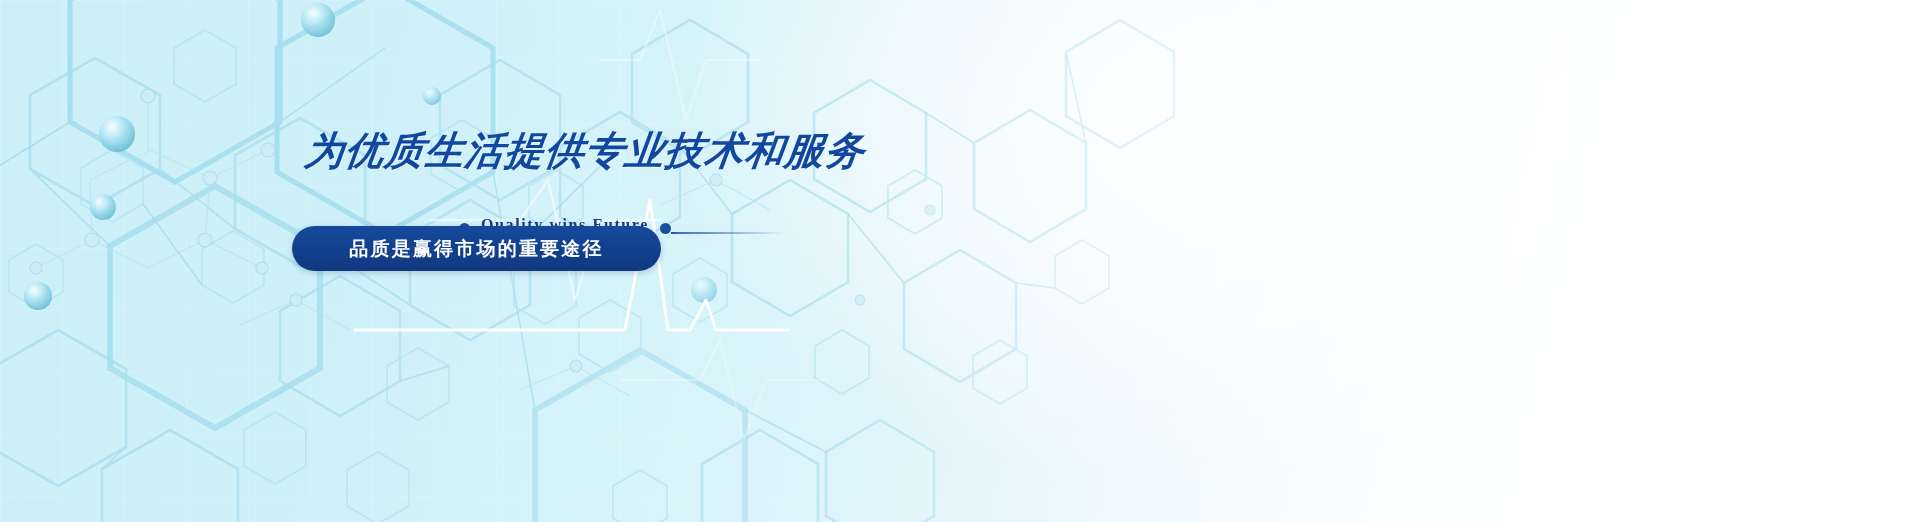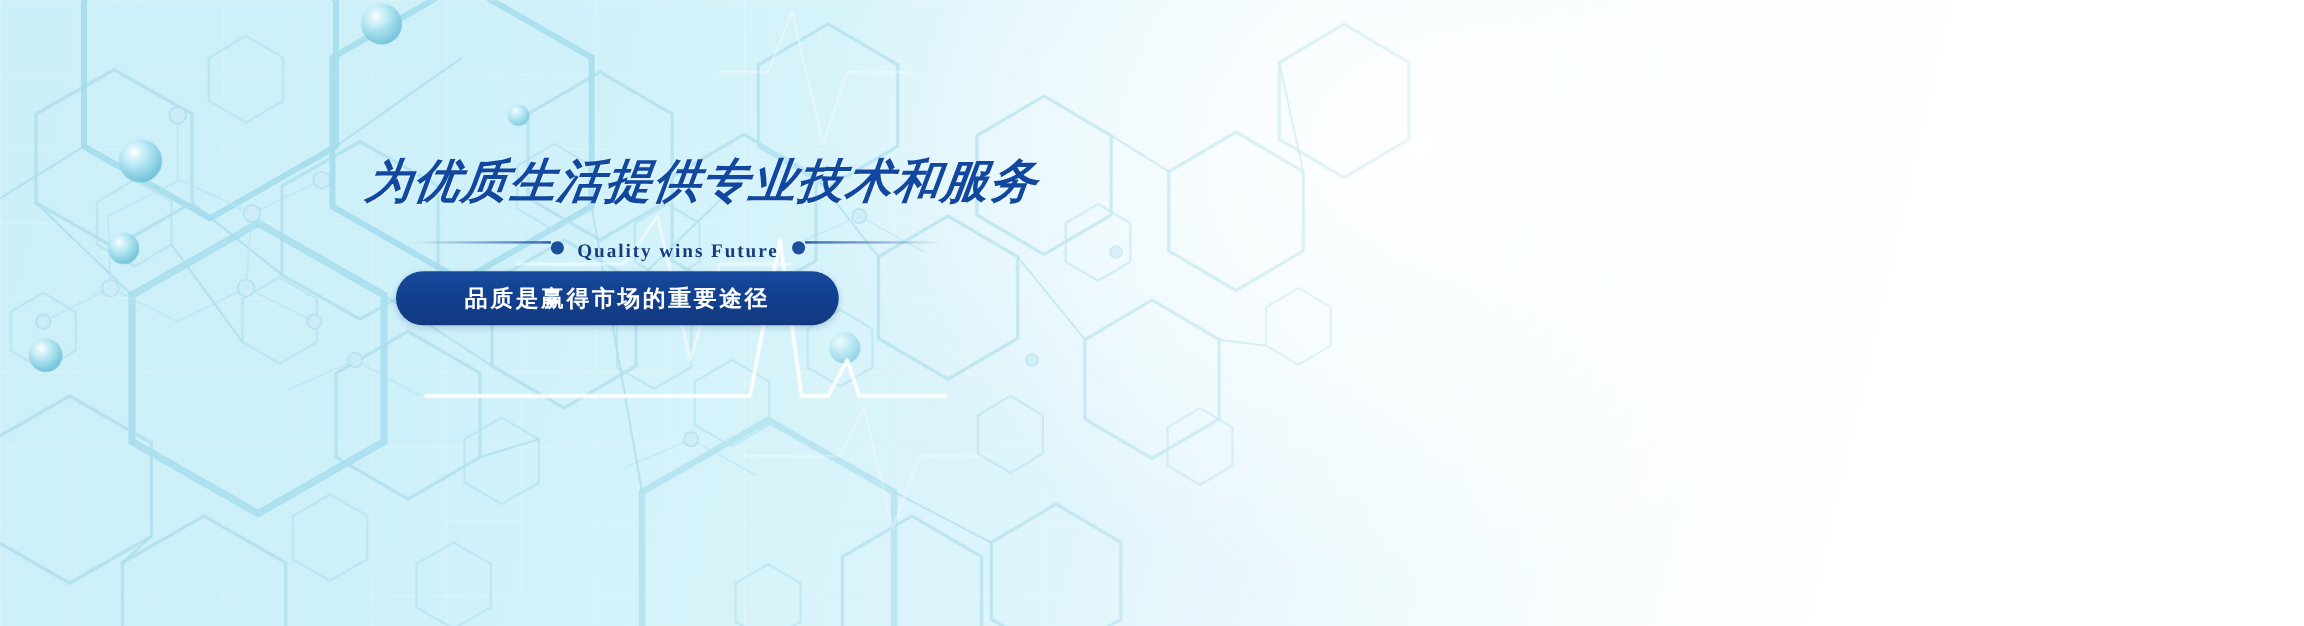--- a/index.html
+++ b/index.html
@@ -47,22 +47,22 @@
     font-style:italic;
     letter-spacing:1px;
     color:#11479e;
     white-space:nowrap;
     text-shadow:1px 1px 0 rgba(255,255,255,0.35);
     transform:skewX(-7deg);
     font-family:"Liberation Sans", sans-serif;
   }
 
   .tagline-row{
-    position:absolute; left:345px; top:201px;
-    display:flex; align-items:flex-start; gap:0;
+    position:absolute; left:345px; top:216px;
+    display:flex; align-items:flex-end; gap:0;
     width:440px;
   }
   .tag-line-left{
     height:2px; flex:1 1 auto;
     background:linear-gradient(to right, rgba(20,70,155,0) 0%, rgba(20,70,155,0.75) 92%, rgba(20,70,155,0.95) 100%);
   }
   .tag-line-right{
     height:2px; flex:1 1 auto;
     background:linear-gradient(to left, rgba(20,70,155,0) 0%, rgba(20,70,155,0.75) 92%, rgba(20,70,155,0.95) 100%);
   }
@@ -75,21 +75,21 @@
     padding:0 11px;
     font-family:"Liberation Serif", serif;
     font-weight:bold;
     font-size:16px;
     letter-spacing:1.6px;
     color:#173c7e;
     white-space:nowrap;
   }
 
   .pill{
-    position:absolute; left:330px; top:226px;
+    position:absolute; left:292px; top:226px;
     width:369px; height:45px;
     border-radius:23px;
     background:linear-gradient(180deg,#17499c 0%,#123f8d 55%,#11397f 100%);
     display:flex; align-items:center; justify-content:center;
     box-shadow:0 2px 6px rgba(16,52,110,0.22);
   }
   .pill-text{
     color:#ffffff;
     font-size:19px;
     font-weight:bold;

